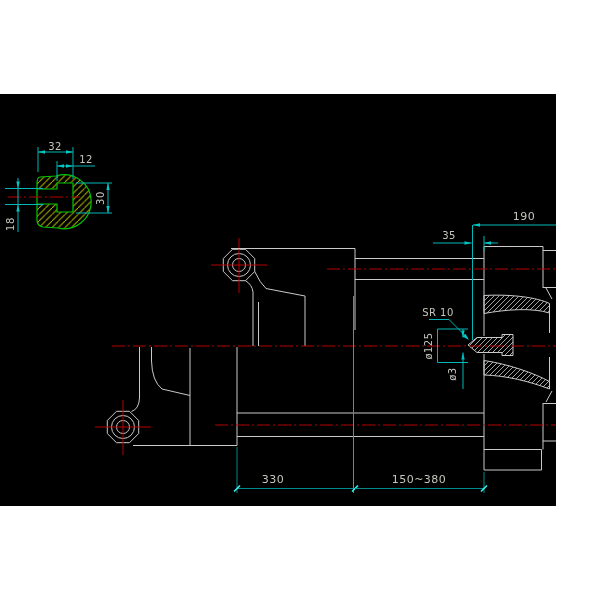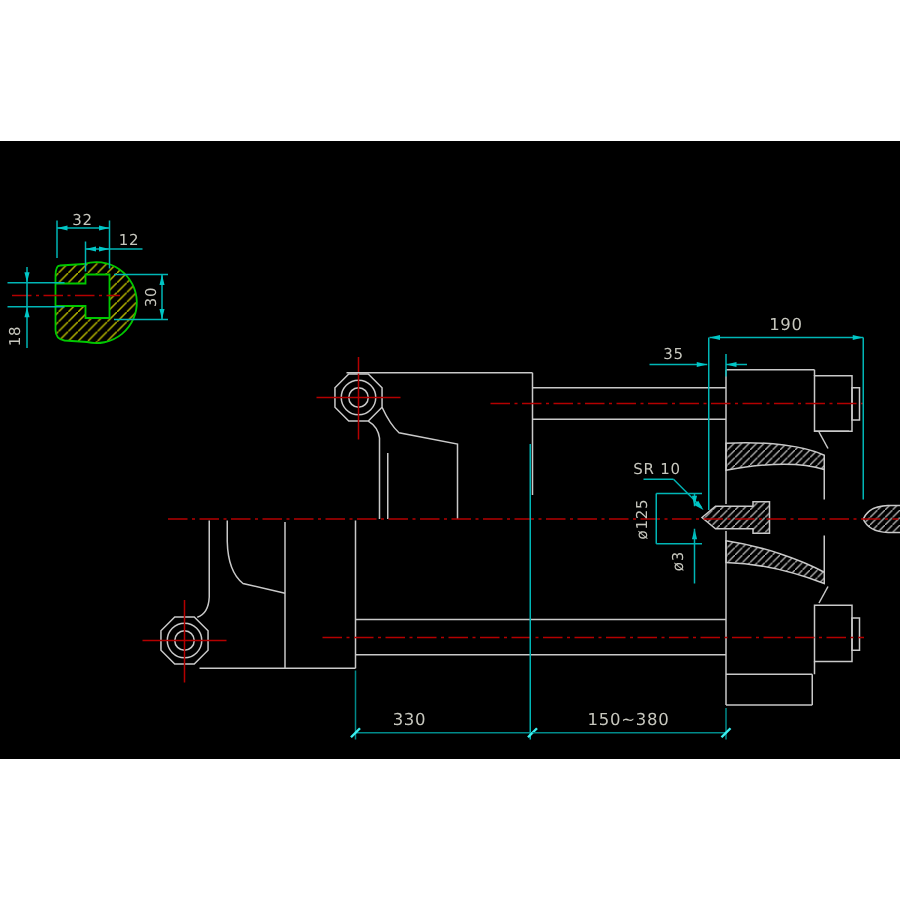--- a/index.html
+++ b/index.html
@@ -1,16 +1,16 @@
 <!DOCTYPE html>
 <html><head>
 <meta charset="utf-8">
 <style>
   html,body{margin:0;padding:0;background:#fff;}
-  .page{position:relative;width:600px;height:600px;background:#fff;overflow:hidden;
+  .page{position:relative;width:556px;height:600px;background:#fff;overflow:hidden;
         font-family:"DejaVu Sans",sans-serif;}
   svg{display:block;}
   .w{stroke:#c9c9c9;stroke-width:1;fill:none;}
   .cl{stroke:#b40000;stroke-width:1;fill:none;stroke-dasharray:13 3 2 3;}
   .cls{stroke:#b40000;stroke-width:1;fill:none;}
   .dim{stroke:#00b6b6;stroke-width:1;fill:none;}
   .dimd{stroke:#008a8a;stroke-width:1;fill:none;}
   .tick{stroke:#3cf0f0;stroke-width:1.6;fill:none;}
   .arr{fill:#00c6c6;stroke:none;}
   .grn{stroke:#00c800;stroke-width:1.2;fill:none;}

